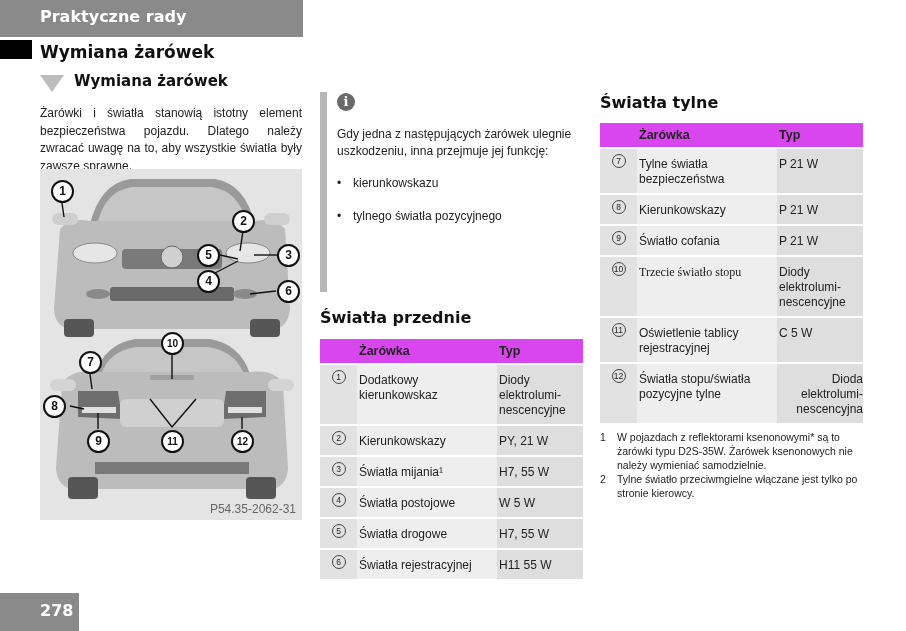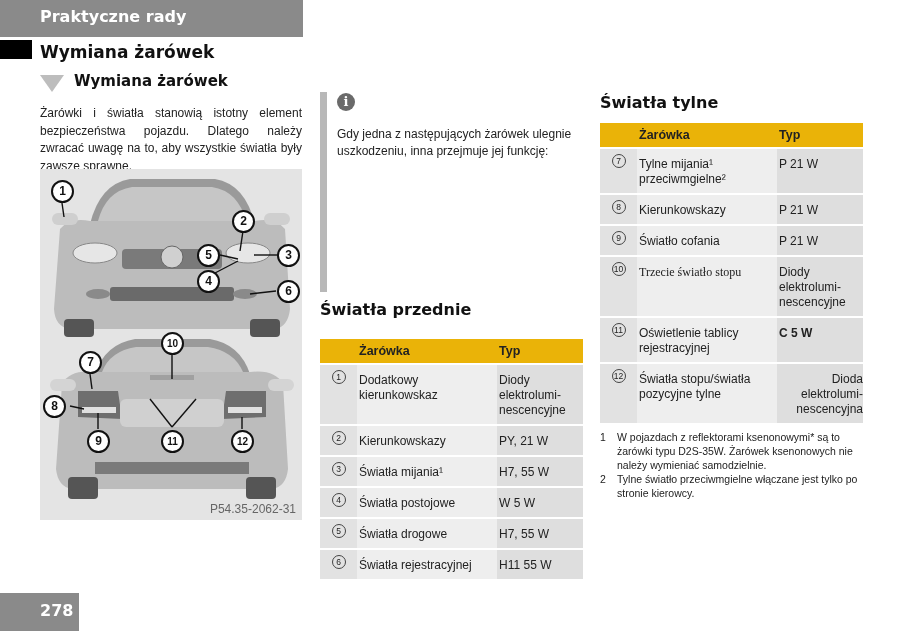--- a/index.html
+++ b/index.html
@@ -22,33 +22,33 @@
   .info-icon { left:337px; top:93px; width:18px; height:18px; border-radius:50%; background:#6a6a6a; color:#fff;
                font-family:"DejaVu Serif", serif; font-weight:bold; font-size:13px; text-align:center; line-height:18px; }
   .info-text { left:337px; top:126px; width:250px; font-size:12px; line-height:17px; color:#222; }
   .info-list { left:337px; top:175px; margin:0; padding:0; list-style:none; font-size:12px; color:#222; }
   .info-list li { height:33px; line-height:16px; }
   .info-list li .b { display:inline-block; width:16px; }
 
   .h3 { font-weight:bold; font-size:16px; font-family:"DejaVu Sans", sans-serif; color:#111; }
   table.bulbs { position:absolute; border-collapse:collapse; font-size:12px; color:#222; }
   table.bulbs td, table.bulbs th { padding:0; vertical-align:top; text-align:left; border-bottom:2px solid #ffffff; }
-  table.bulbs th { background:#eab308; font-weight:bold; height:24px; vertical-align:middle; font-size:12.5px; }
+  table.bulbs th { background:#d946ef; font-weight:bold; height:24px; vertical-align:middle; font-size:12.5px; }
   table.bulbs td.num { background:#e2e2e2; width:37px; text-align:center; }
   table.bulbs td.name { background:#eeeeee; width:138px; padding-left:2px; }
   table.bulbs td.type { background:#dedede; width:84px; padding-left:2px; }
   table.bulbs th.num { width:37px; }
   table.bulbs th.name { padding-left:2px; }
   table.bulbs th.type { padding-left:2px; }
   .circ { display:inline-block; width:12px; height:12px; border:1px solid #444; border-radius:50%; font-size:8.5px; line-height:12px; text-align:center; color:#222; margin-top:5px; }
   .cell { padding-top:8px; padding-bottom:6px; line-height:15px; }
 
   .front-table { left:320px; top:339px; }
   .rear-table { left:600px; top:123px; }
-  .front-title { left:320px; top:300px; }
+  .front-title { left:320px; top:308px; }
   .rear-title { left:600px; top:93px; }
 
   .footnotes { left:600px; top:430px; width:265px; font-size:10.5px; line-height:14px; color:#222; }
   .footnotes .fn { display:flex; }
   .footnotes .fn .n { width:17px; flex:none; }
 
   .page-num-bar { left:0; top:593px; width:79px; height:38px; background:#8a8a8a; }
   .page-num { left:40px; top:601px; color:#fff; font-weight:bold; font-size:16px; font-family:"DejaVu Sans", sans-serif; }
 </style>
 </head>
@@ -130,20 +130,22 @@
       <div style="position: absolute; width: 19px; height: 19px; border: 2px solid rgb(17, 17, 17); border-radius: 50%; background: rgb(255, 255, 255); font-weight: bold; font-size: 10px; line-height: 19px; text-align: center; color: rgb(17, 17, 17); left: 121px; top: 261px;">11</div>
       <div style="position: absolute; width: 19px; height: 19px; border: 2px solid rgb(17, 17, 17); border-radius: 50%; background: rgb(255, 255, 255); font-weight: bold; font-size: 10px; line-height: 19px; text-align: center; color: rgb(17, 17, 17); left: 191px; top: 261px;">12</div>
     </div>
   <div class="abs fig-code">P54.35-2062-31</div>
 </div>
 
 <div class="abs info-bar"></div>
 <div class="abs info-icon">i</div>
 <div class="abs info-text">Gdy jedna z następujących żarówek ulegnie uszkodzeniu, inna przejmuje jej funkcję:</div>
 <ul class="abs info-list">
+  <li><span class="b">•</span><span>kierunkowskazu</span></li>
+  <li><span class="b">•</span><span>tylnego światła pozycyjnego</span></li>
 </ul>
 
 <div class="abs h3 front-title">Światła przednie</div>
 <table class="bulbs front-table">
   <thead>
     <tr>
       <th class="num"></th>
       <th class="name">Żarówka</th>
       <th class="type">Typ</th>
     </tr>
@@ -212,21 +214,21 @@
     <tr>
       <th class="num"></th>
       <th class="name">Żarówka</th>
       <th class="type">Typ</th>
     </tr>
   </thead>
   <tbody id="rear-body">
       <tr>
         <td class="num"><span class="circ">7</span></td>
         <td class="name">
-          <div class="cell" style="min-height: 30px;">Tylne mijania¹ przeciwmgielne²</div>
+          <div class="cell" style="min-height: 30px;">Tylne światła bezpieczeństwa</div>
         </td>
         <td class="type">
           <div class="cell" style="min-height: 30px;">P 21 W</div>
         </td>
       </tr>
       <tr>
         <td class="num"><span class="circ">8</span></td>
         <td class="name">
           <div class="cell" style="min-height: 15px;">Kierunkowskazy</div>
         </td>
@@ -251,21 +253,21 @@
         <td class="type">
           <div class="cell" style="min-height: 45px;">Diody elektrolumi-nescencyjne</div>
         </td>
       </tr>
       <tr>
         <td class="num"><span class="circ">11</span></td>
         <td class="name">
           <div class="cell" style="min-height: 30px;">Oświetlenie tablicy rejestracyjnej</div>
         </td>
         <td class="type">
-          <div class="cell" style="min-height: 30px; font-weight: bold;">C 5 W</div>
+          <div class="cell" style="min-height: 30px;">C 5 W</div>
         </td>
       </tr>
       <tr>
         <td class="num"><span class="circ">12</span></td>
         <td class="name">
           <div class="cell" style="min-height: 45px;">Światła stopu/światła pozycyjne tylne</div>
         </td>
         <td class="type">
           <div class="cell" style="min-height: 45px; text-align: right;">Dioda elektrolumi-nescencyjna</div>
         </td>

